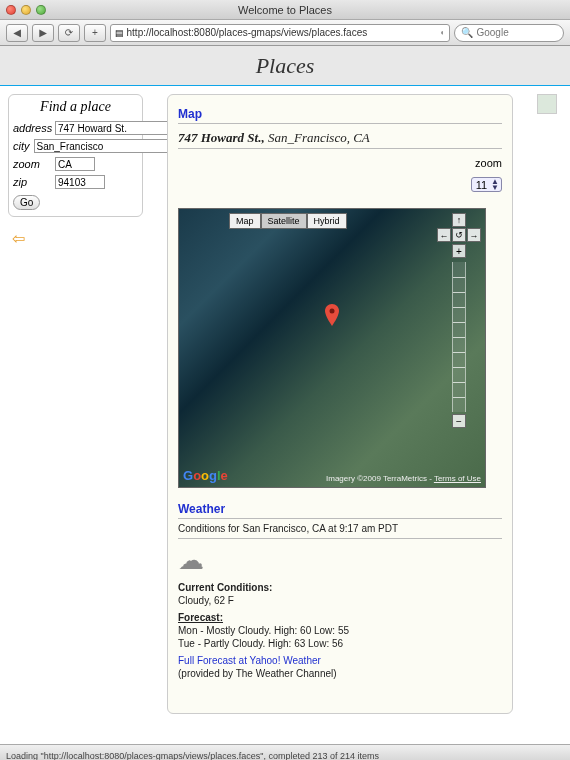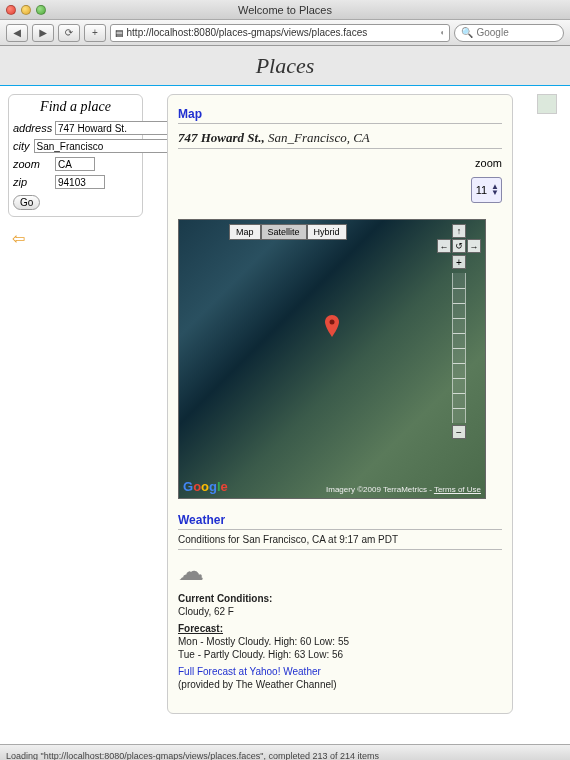--- a/index.html
+++ b/index.html
@@ -27,21 +27,21 @@
 .form-row { display: flex; align-items: center; padding: 2px 4px; gap: 4px; font-style: italic; }
 .form-row label { width: 38px; font-size: 11px; }
 .form-row input { flex: 1; font-size: 10px; border: 1px solid #999; padding: 1px 2px; height: 14px; }
 .go-btn { margin: 4px 0 0 4px; padding: 1px 6px; font-size: 10px; border: 1px solid #999; border-radius: 8px; background: linear-gradient(#fefefe,#e0e0e0); }
 .arrow-back { color: #e8a030; font-size: 16px; padding: 4px; }
 .main { flex: 1; }
 .main-panel { border: 1px solid #ccc; border-radius: 6px; padding: 10px; background: #fcfcf4; height: 620px; overflow: hidden; }
 .section-title { color: #2030d0; font-weight: bold; font-size: 12px; padding: 2px 0; border-bottom: 1px solid #bbb; margin-bottom: 4px; }
 .map-address { font-family: Georgia, serif; font-style: italic; font-size: 13px; color: #222; padding: 2px 0; border-bottom: 1px solid #bbb; margin-bottom: 8px; }
 .zoom-row { display: flex; align-items: flex-end; gap: 8px; font-size: 11px; margin-bottom: 16px; flex-direction: column; }
-.zoom-select { border: 1px solid #88a; border-radius: 3px; padding: 0 2px; background: #eef; display: flex; align-items: center; gap: 2px; height: 26px; }
+.zoom-select { border: 1px solid #88a; border-radius: 3px; padding: 0 2px; background: #eef; display: flex; align-items: center; gap: 2px; height: 15px; }
 .zoom-select span:first-child { padding: 0 2px; }
 .stepper { font-size: 8px; color: #336; line-height: 6px; }
 .map-box { width: 308px; height: 280px; border: 1px solid #666; position: relative; overflow: hidden; background: linear-gradient(135deg, #1a3a4a 0%, #2a5060 20%, #0d2835 35%, #3a5a4a 55%, #5a7a5a 75%, #4a6a4a 100%); }
 .map-types { position: absolute; top: 4px; left: 50px; display: flex; }
 .mt { background: #f0f0f0; border: 1px solid #666; font-size: 9px; padding: 2px 6px; }
 .mt.active { background: #ccc; }
 .map-ctrl { position: absolute; top: 4px; right: 4px; }
 .nav-cross { display: grid; grid-template-columns: 14px 14px 14px; grid-template-rows: 14px 14px; gap: 1px; }
 .nc { background: rgba(255,255,255,0.85); border: 1px solid #666; font-size: 9px; display: flex; align-items: center; justify-content: center; }
 .zoom-rail { width: 14px; height: 150px; background: rgba(255,255,255,0.1); margin: 4px auto 0; position: relative; border-left: 1px solid rgba(255,255,255,0.5); border-right: 1px solid rgba(255,255,255,0.5); }

